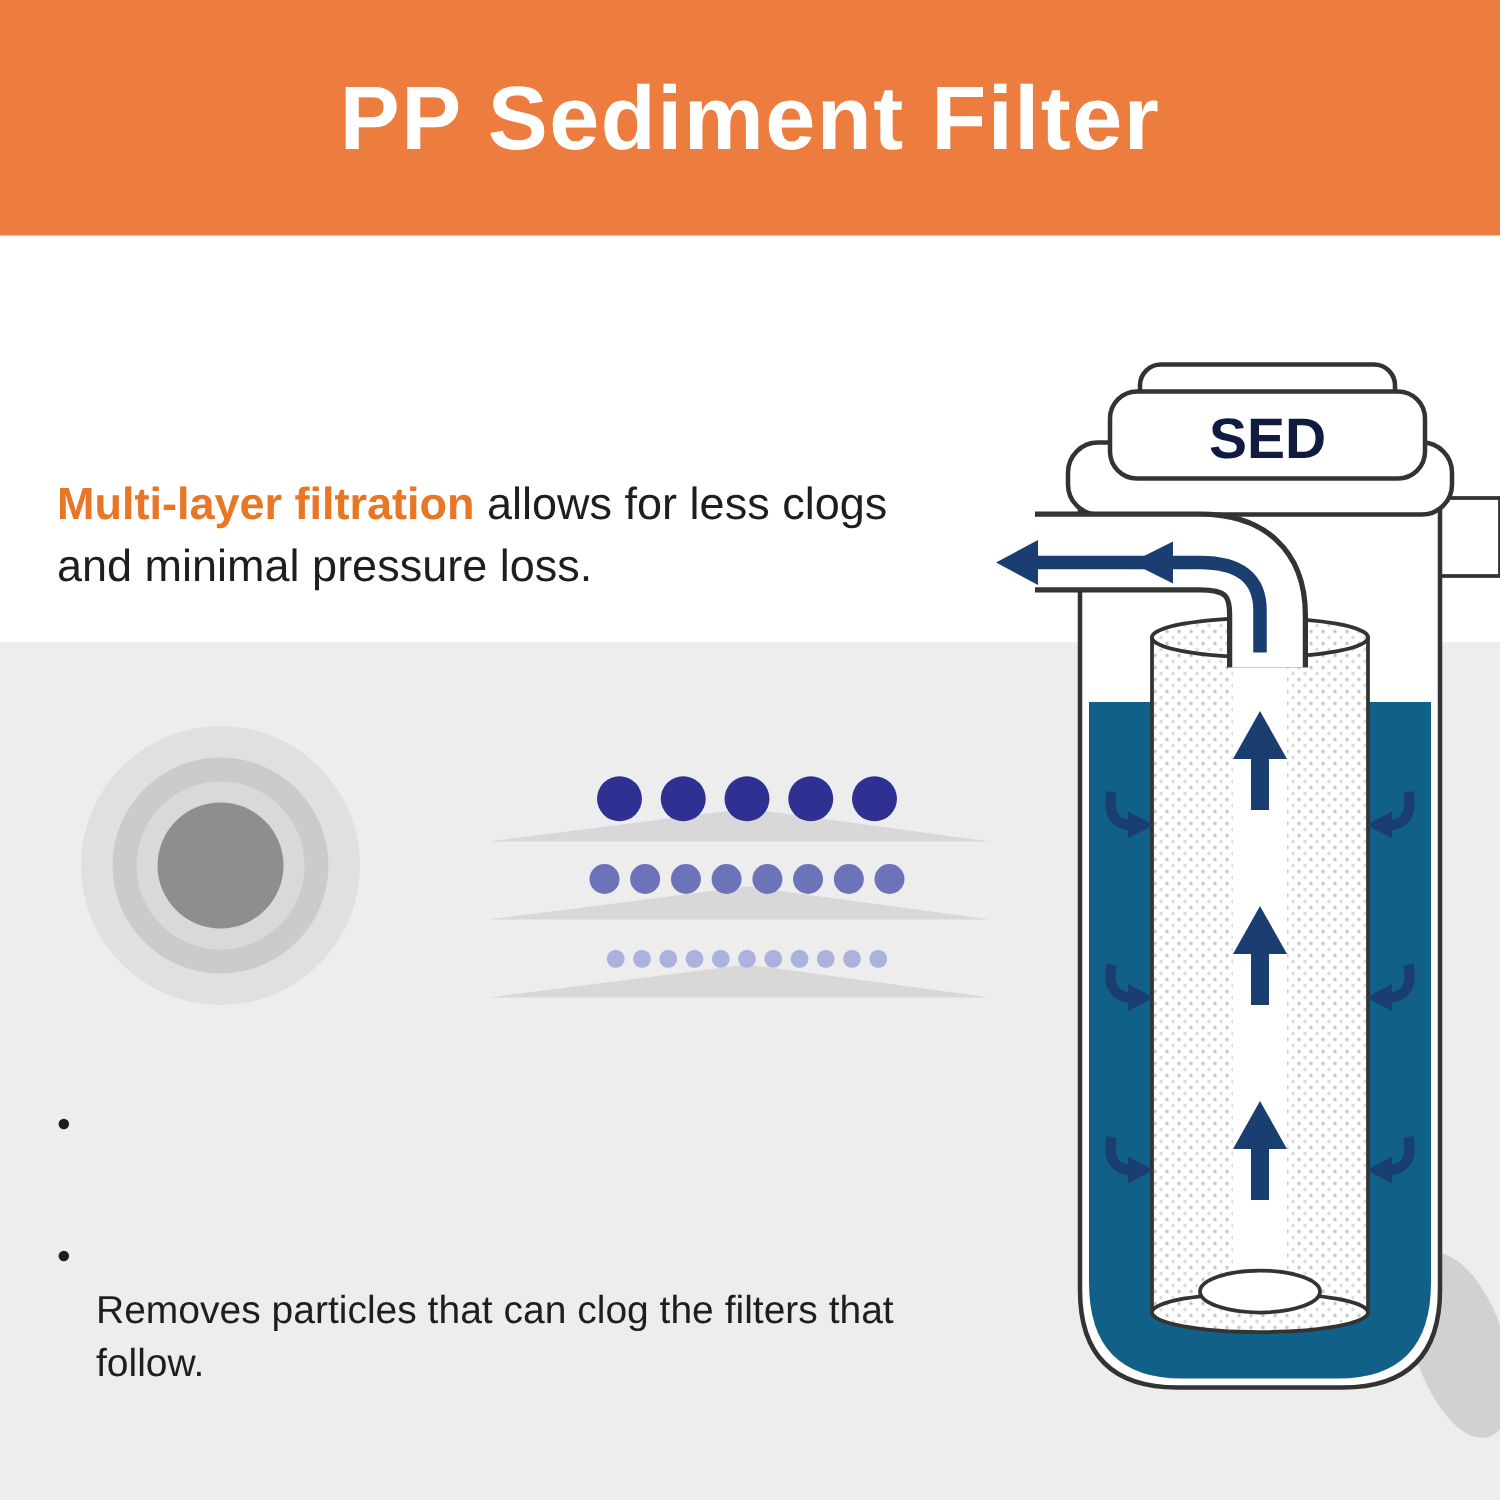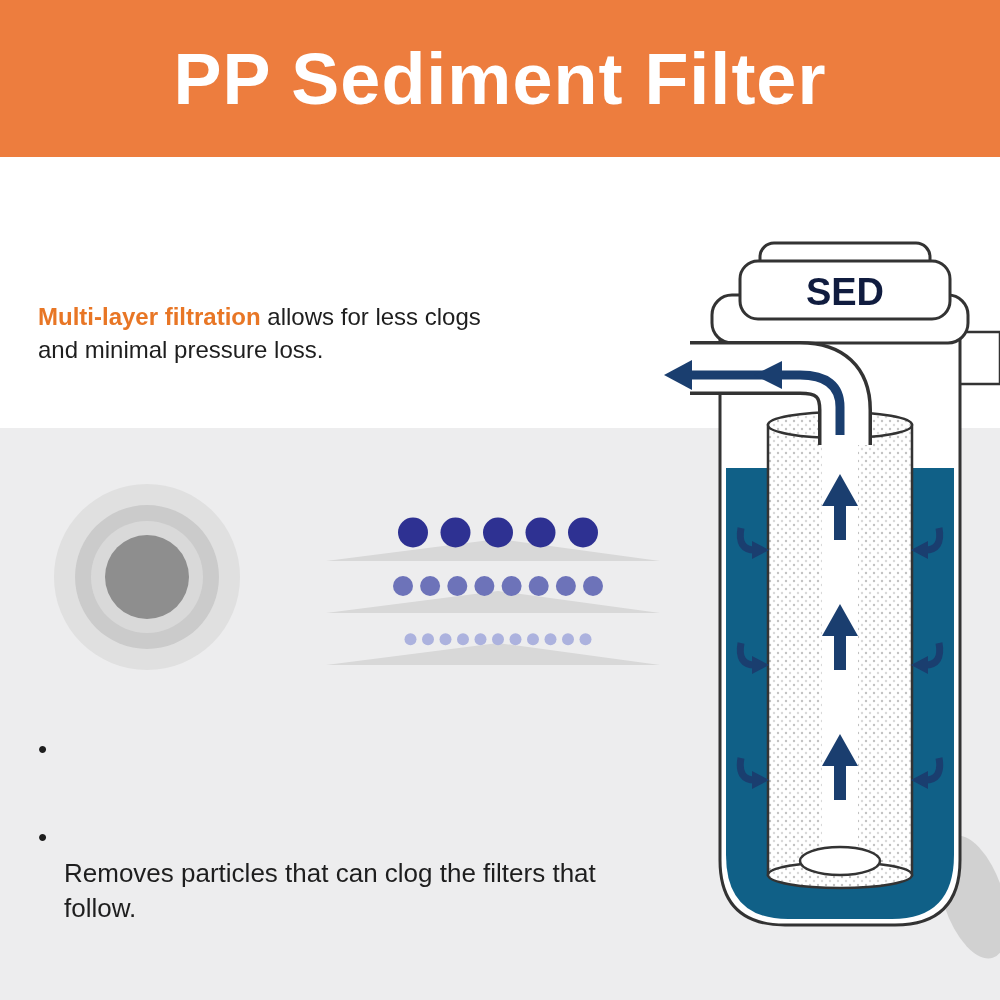--- a/index.html
+++ b/index.html
@@ -1,26 +1,26 @@
 <!DOCTYPE html>
 <html style="--banner_bg: #ED7D3E; --highlight: #E87625; --section_bg: #EDEDEE; --water: #106087; --arrow: #1A3E6F;"><head>
 <meta charset="utf-8">
 <style>
   html,body{margin:0;padding:0;background:#ffffff;font-family:"Liberation Sans",sans-serif;}
   .page{position:relative;width:1000px;height:1000px;background:#ffffff;overflow:hidden;}
 
   .banner{position:absolute;top:0;left:0;width:100%;height:157px;
     background:var(--banner_bg,#ED7D3E);display:flex;align-items:center;justify-content:center;}
-  .banner-title{margin:16px;color:#ffffff;font-size:72px;font-weight:bold;letter-spacing:1px;}
+  .banner-title{margin:16px;color:#ffffff;font-size:60px;font-weight:bold;letter-spacing:1px;}
 
   .gray-section{position:absolute;top:428px;left:0;width:100%;height:572px;
     background:var(--section_bg,#EDEDEE);}
 
-  .intro{position:absolute;left:38px;top:300px;width:645px;margin:0;
-    font-size:24px;line-height:1.38;color:#1e1e1e;white-space:pre-line;}
+  .intro{position:absolute;left:38px;top:316px;width:645px;margin:0;
+    font-size:30px;line-height:1.38;color:#1e1e1e;white-space:pre-line;}
   .highlight{color:var(--highlight,#E87625);font-weight:bold;}
 
   .cross-svg{position:absolute;left:52px;top:482px;}
   .layers-svg{position:absolute;left:318px;top:495px;}
   .filter-svg{position:absolute;left:640px;top:235px;}
 
   .bullets{position:absolute;left:36px;top:733px;width:655px;margin:0;padding:0;
     list-style:none;font-size:26px;color:#1e1e1e;}
   .bullets li{position:relative;padding-left:28px;margin-bottom:18px;line-height:1.35;white-space:pre-line;}
   .bullets .dot{position:absolute;left:2px;top:-1px;}

